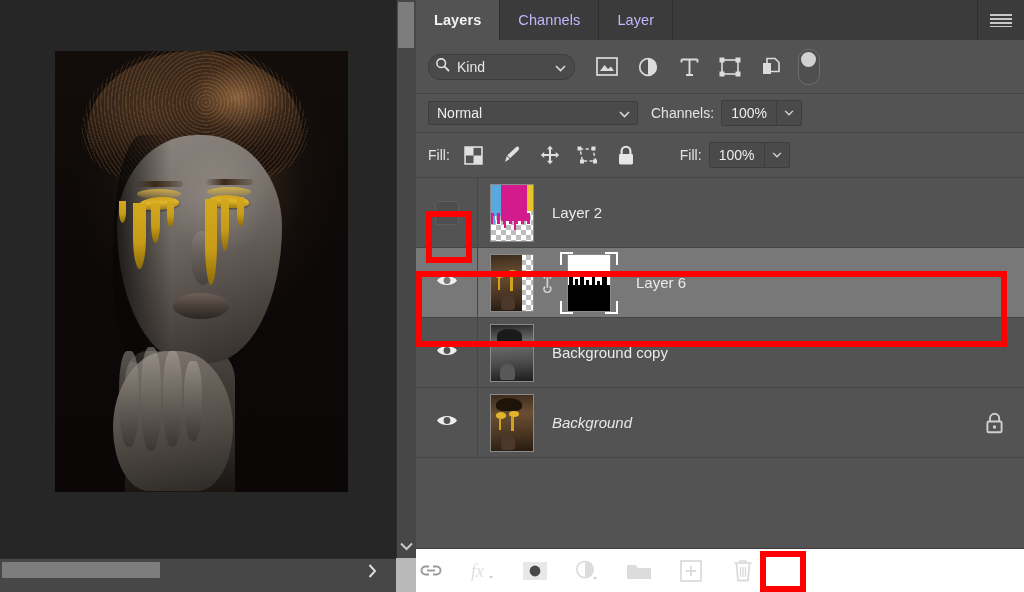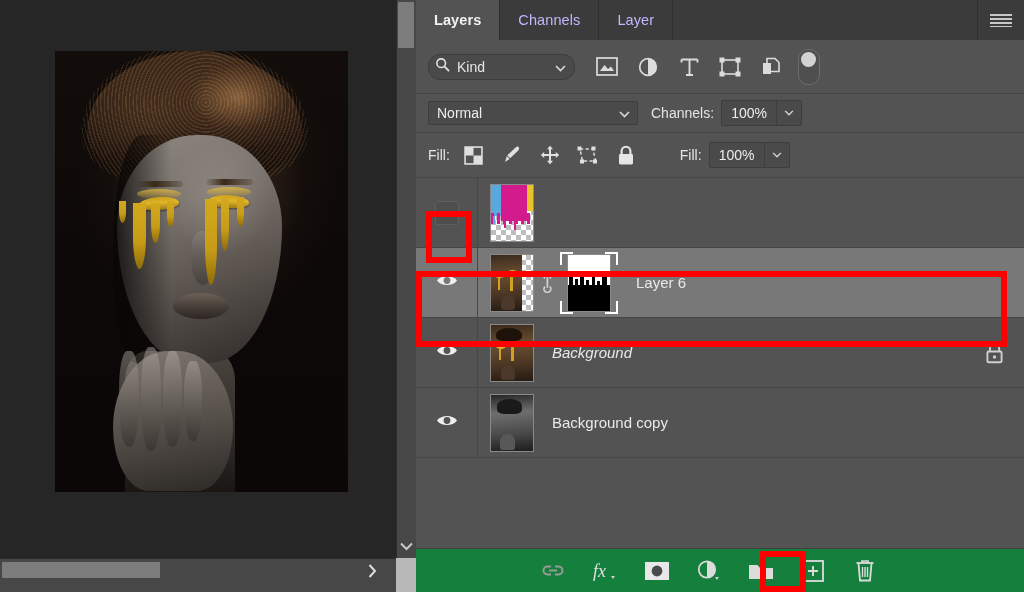--- a/index.html
+++ b/index.html
@@ -135,22 +135,22 @@
 
   .checker{position:absolute;inset:0;
     background-image:
       linear-gradient(45deg,#bdbdbd 25%,transparent 25%,transparent 75%,#bdbdbd 75%),
       linear-gradient(45deg,#bdbdbd 25%,transparent 25%,transparent 75%,#bdbdbd 75%);
     background-color:#fff;background-size:10px 10px;background-position:0 0,5px 5px;}
 
   .list-filler{background:#535353;}
 
   
-  .bottom-bar{position:absolute;left:0;bottom:0;width:608px;height:44px;background:#15803d;
-              border-top:1px solid #3f3f3f;display:flex;align-items:center;justify-content:center;
+  .bottom-bar{position:absolute;left:0;bottom:0;width:608px;height:44px;background:#ffffff;
+              border-top:1px solid #3f3f3f;display:flex;align-items:center;justify-content:flex-start;
               padding-right:22px;box-sizing:border-box;gap:22px;}
   .bbtn{width:30px;height:28px;display:flex;align-items:center;justify-content:center;position:relative;}
 
   
   .redbox{position:absolute;border:6px solid #fe0000;box-sizing:border-box;pointer-events:none;z-index:20;}
 </style>
 </head>
 <body>
 
 <div id="app">
@@ -359,20 +359,21 @@
             <div style="position:absolute;left:0;top:0;width:26%;height:56%;background:#5aa8e0;"></div>
             <div style="position:absolute;left:24%;top:0;width:62%;height:66%;background:#d41b8e;"></div>
             <div style="position:absolute;left:86%;top:0;width:14%;height:48%;background:#e8c429;"></div>
             <div style="position:absolute;left:0;top:50%;width:100%;height:20%;
                  background:repeating-linear-gradient(90deg,#d41b8e 0 3px,rgba(0,0,0,0) 3px 6px);"></div>
             <div style="position:absolute;left:4%;top:56%;width:5%;height:14%;background:#5aa8e0;"></div>
             <div style="position:absolute;left:30%;top:66%;width:6%;height:12%;background:#d41b8e;"></div>
             <div style="position:absolute;left:55%;top:66%;width:5%;height:16%;background:#d41b8e;"></div>
           </div>
         </div>
+        <div class="layer-name">Layer 2</div>
         <div class="row-lock"></div>
       </div>
 
       <div class="layer-row selected">
         <div class="eye-cell">
           <span>
             <svg width="22" height="15" viewBox="0 0 22 15">
                 <path d="M1 7.5 C5 1.5 17 1.5 21 7.5 C17 13.5 5 13.5 1 7.5 Z" fill="#efefef"></path>
                 <circle cx="11" cy="7.5" r="3.4" fill="#787878"></circle>
               </svg>
@@ -422,59 +423,59 @@
         <div class="eye-cell">
           <span>
             <svg width="22" height="15" viewBox="0 0 22 15">
                 <path d="M1 7.5 C5 1.5 17 1.5 21 7.5 C17 13.5 5 13.5 1 7.5 Z" fill="#efefef"></path>
                 <circle cx="11" cy="7.5" r="3.4" fill="#535353"></circle>
               </svg>
           </span>
         </div>
         <div class="thumbs">
           <div class="thumb">
+            <div style="position:absolute;inset:0;background:linear-gradient(175deg,#262626 0%,#6e6e6e 32%,#4a4a4a 68%,#1d1d1d 100%);"></div>
+            <div style="position:absolute;left:14%;top:8%;width:60%;height:26%;border-radius:50% 50% 30% 30%;background:#1a1a1a;"></div>
+            <div style="position:absolute;left:22%;top:70%;width:36%;height:30%;border-radius:45% 45% 20% 20%;background:#585858;"></div>
+          </div>
+        </div>
+        <div class="layer-name">Background copy</div>
+        <div class="row-lock"></div>
+      </div>
+
+      <div class="layer-row">
+        <div class="eye-cell">
+          <span>
+            <svg width="22" height="15" viewBox="0 0 22 15">
+                <path d="M1 7.5 C5 1.5 17 1.5 21 7.5 C17 13.5 5 13.5 1 7.5 Z" fill="#efefef"></path>
+                <circle cx="11" cy="7.5" r="3.4" fill="#535353"></circle>
+              </svg>
+          </span>
+        </div>
+        <div class="thumbs">
+          <div class="thumb">
             <div style="position:absolute;inset:0;background:linear-gradient(175deg,#3a2a1c 0%,#6a4e32 35%,#4a3522 70%,#241a12 100%);"></div>
             <div style="position:absolute;left:12%;top:6%;width:62%;height:24%;border-radius:50% 50% 30% 30%;background:#1d1309;"></div>
             <div style="position:absolute;left:12%;top:32%;width:24%;height:11%;border-radius:50%;background:#e3b52a;"></div>
             <div style="position:absolute;left:42%;top:30%;width:24%;height:11%;border-radius:50%;background:#e3b52a;"></div>
             <div style="position:absolute;left:19%;top:43%;width:6%;height:20%;background:#cfa321;"></div>
             <div style="position:absolute;left:48%;top:41%;width:6%;height:24%;background:#cfa321;"></div>
             <div style="position:absolute;left:24%;top:72%;width:34%;height:28%;border-radius:45% 45% 20% 20%;background:#4b382a;"></div>
           </div>
         </div>
         <div class="layer-name italic">Background</div>
         <div class="row-lock">
           <svg width="19" height="22" viewBox="0 0 19 22">
               <path d="M5 9.5 V6.4 a4.6 4.6 0 0 1 9.2 0 V9.5" fill="none" stroke="#cfcfcf" stroke-width="1.9"></path>
               <rect x="2.4" y="9.5" width="14.2" height="10.8" rx="1.4" fill="none" stroke="#cfcfcf" stroke-width="1.9"></rect>
               <circle cx="9.5" cy="15" r="1.7" fill="#cfcfcf"></circle>
             </svg>
         </div>
       </div>
 
-      <div class="layer-row">
-        <div class="eye-cell">
-          <span>
-            <svg width="22" height="15" viewBox="0 0 22 15">
-                <path d="M1 7.5 C5 1.5 17 1.5 21 7.5 C17 13.5 5 13.5 1 7.5 Z" fill="#efefef"></path>
-                <circle cx="11" cy="7.5" r="3.4" fill="#535353"></circle>
-              </svg>
-          </span>
-        </div>
-        <div class="thumbs">
-          <div class="thumb">
-            <div style="position:absolute;inset:0;background:linear-gradient(175deg,#262626 0%,#6e6e6e 32%,#4a4a4a 68%,#1d1d1d 100%);"></div>
-            <div style="position:absolute;left:14%;top:8%;width:60%;height:26%;border-radius:50% 50% 30% 30%;background:#1a1a1a;"></div>
-            <div style="position:absolute;left:22%;top:70%;width:36%;height:30%;border-radius:45% 45% 20% 20%;background:#585858;"></div>
-          </div>
-        </div>
-        <div class="layer-name">Background copy</div>
-        <div class="row-lock"></div>
-      </div>
-
       <div class="list-filler" style="height:72px"></div>
     </div>
 
     <div class="bottom-bar">
       <div class="bbtn">
         <svg width="24" height="15" viewBox="0 0 24 15">
             <path d="M10 3.5 H6.5 a4 4 0 0 0 0 8 H10" fill="none" stroke="#9a9a9a" stroke-width="1.9"></path>
             <path d="M14 3.5 H17.5 a4 4 0 0 1 0 8 H14" fill="none" stroke="#9a9a9a" stroke-width="1.9"></path>
             <path d="M8 7.5 H16" stroke="#9a9a9a" stroke-width="1.9"></path>
           </svg>

